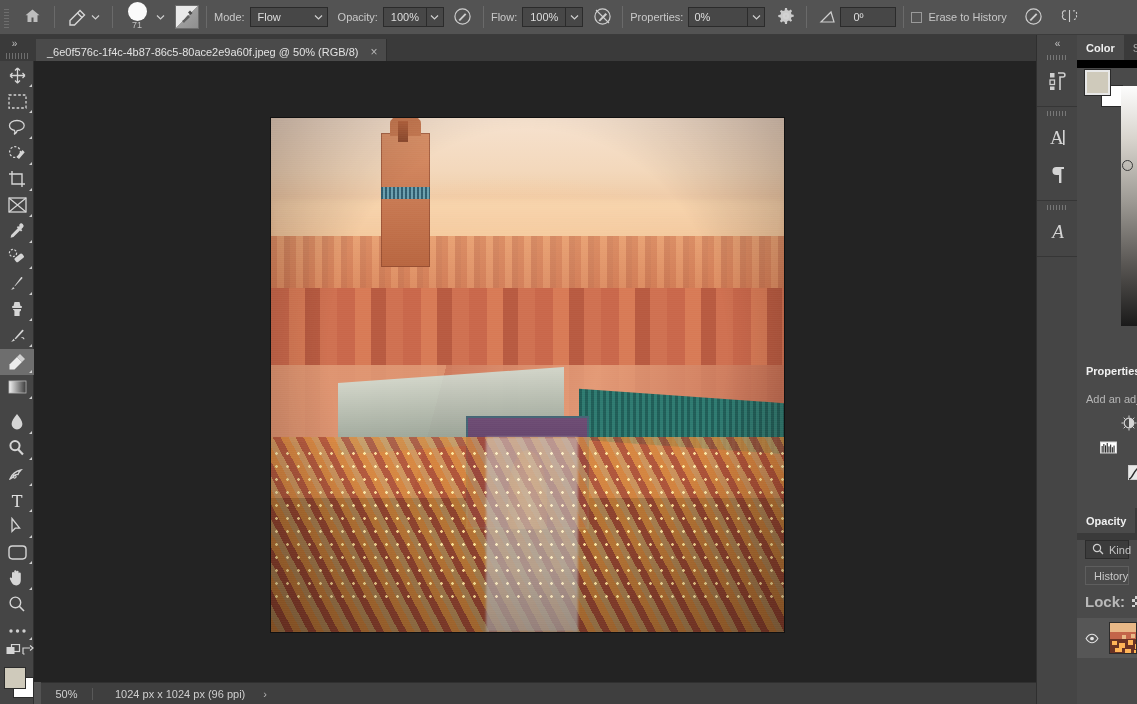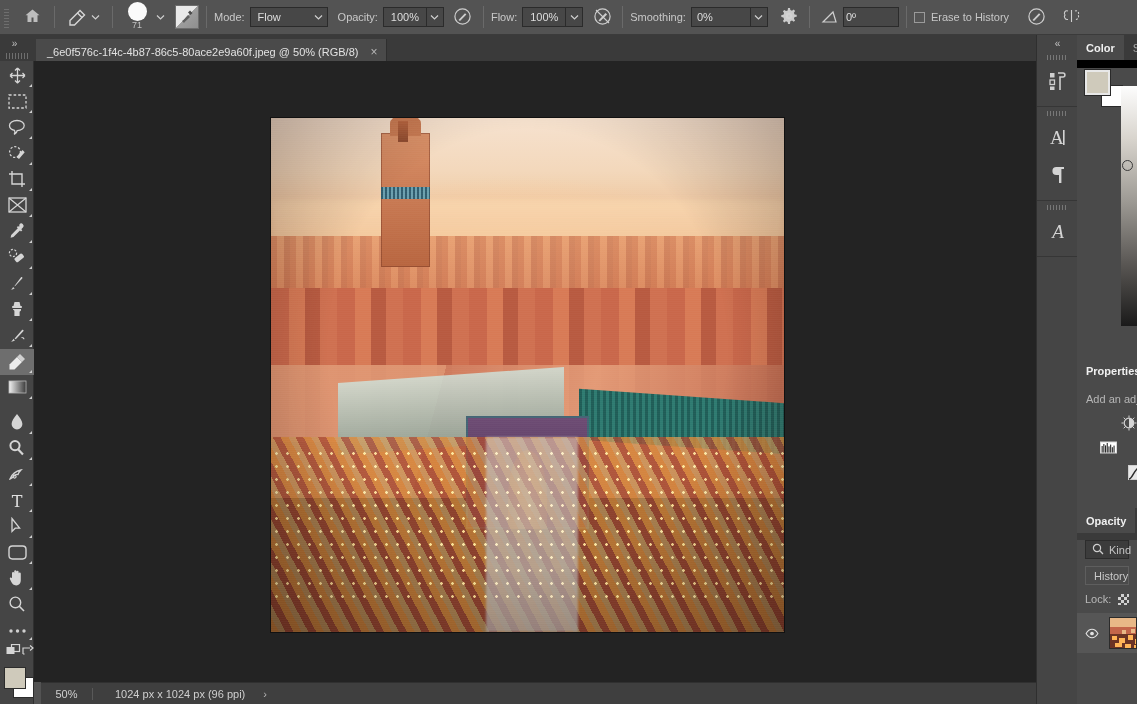--- a/index.html
+++ b/index.html
@@ -65,21 +65,21 @@
   .field-caret {
     width: 17px; height: 20px; background: #474747;
     border: 1px solid #2b2b2b; border-left: none;
     display: flex; align-items: center; justify-content: center; flex: none;
   }
   .mode-field { width: 62px; padding-left: 7px; }
   .mode-caret { margin-left: -1px; }
 
   .icon-btn { width: 26px; height: 26px; display:flex; align-items:center; justify-content:center; flex:none; }
 
-  .angle-field { width: 56px; padding-left: 2px; }
+  .angle-field { width: 56px; padding-left: 12px; }
 
   .checkbox {
     width: 11px; height: 11px; border: 1px solid #9a9a9a;
     background: #555; flex: none; margin-right: 6px;
   }
   .check-row { display: flex; align-items: center; flex: none; }
 
   
   .tab-bar {
     position: absolute; left: 0; top: 35px; width: 1137px; height: 26px;
@@ -330,21 +330,21 @@
     margin: 7px 8px 0; height: 19px; background: #3c3c3c;
     border: 1px solid #2c2c2c; display: flex; align-items: center; padding-left: 6px; gap: 5px;
   }
   .lp-filter .txt { font-size: 11px; color: #c3c3c3; }
   .lp-blend {
     margin: 7px 8px 0; height: 19px; background: #4a4a4a;
     border: 1px solid #5e5e5e; display: flex; align-items: center; padding-left: 8px;
   }
   .lp-blend .txt { font-size: 11px; color: #c9c9c9; }
   .lp-lock { display: flex; align-items: center; gap: 7px; padding: 8px 0 0 8px; }
-  .lp-lock .lbl { font-size: 11px; color: #b8b8b8; }
+  .lp-lock .lbl { font-size: 15px; color: #b8b8b8; font-weight: bold; }
   .lock-grid {
     width: 11px; height: 11px;
     background:
       linear-gradient(45deg,#d0d0d0 25%,transparent 25%,transparent 75%,#d0d0d0 75%) 0 0/6px 6px,
       linear-gradient(45deg,#d0d0d0 25%,transparent 25%,transparent 75%,#d0d0d0 75%) 3px 3px/6px 6px,
       #4a4a4a;
   }
   .layer-row {
     display: flex; align-items: center; height: 40px;
     background: #565656; margin-top: 8px; padding-left: 8px; gap: 10px;
@@ -468,21 +468,21 @@
           <circle cx="9.5" cy="9.5" r="7.6" fill="none" stroke="#cecece" stroke-width="1.2"></circle>
           <path d="M5.5 13.5 12.5 6l1.6 1.6L7 14.5z" fill="#cecece"></path>
           <path d="M3 3 16 16" stroke="#cecece" stroke-width="1.1"></path>
         </svg>
       </span>
     </div>
 
     <div class="ob-sep"></div>
 
     <div class="ob-item">
-      <span class="ob-label">Smoothing:</span>
+      <span class="ob-label">Properties:</span>
       <div class="field-wrap">
         <div class="field" style="width:60px">0%</div>
         <div class="field-caret">
           <svg width="9" height="6" viewBox="0 0 9 6">
               <path d="M1 1.5 4.5 5 8 1.5" fill="none" stroke="#cfcfcf" stroke-width="1.2"></path>
             </svg>
         </div>
       </div>
     </div>
 

